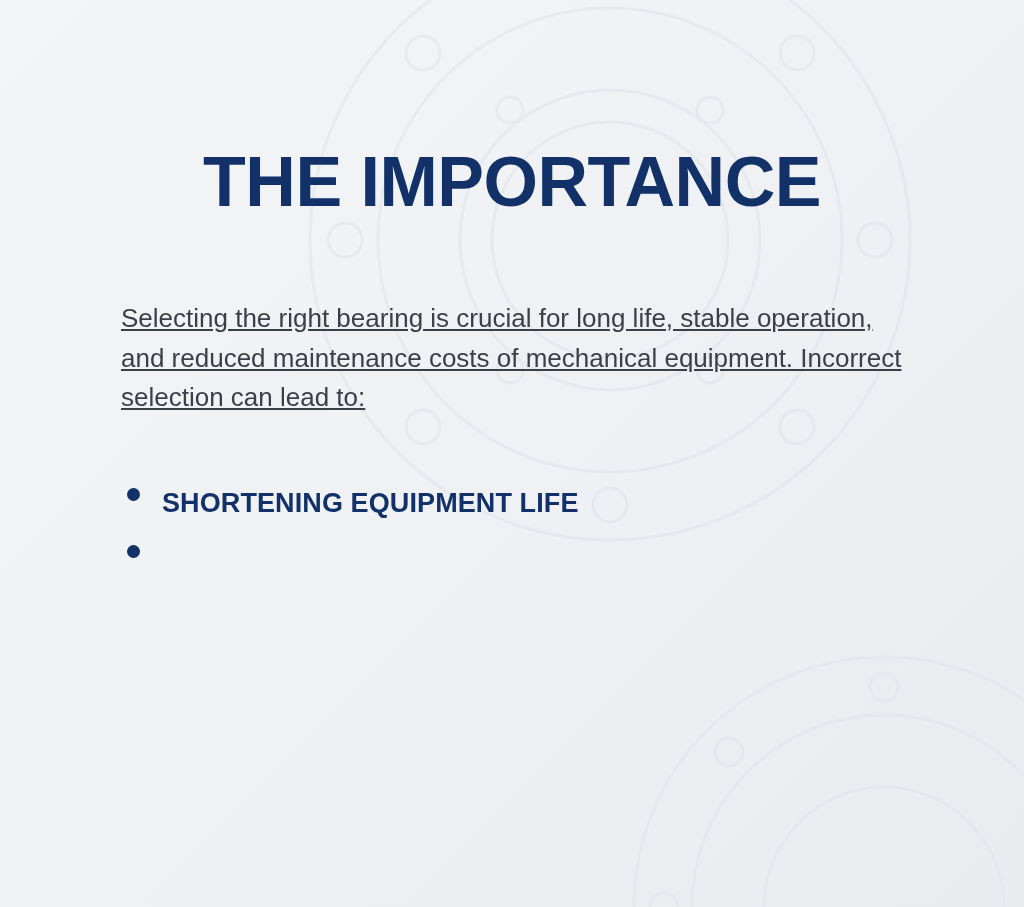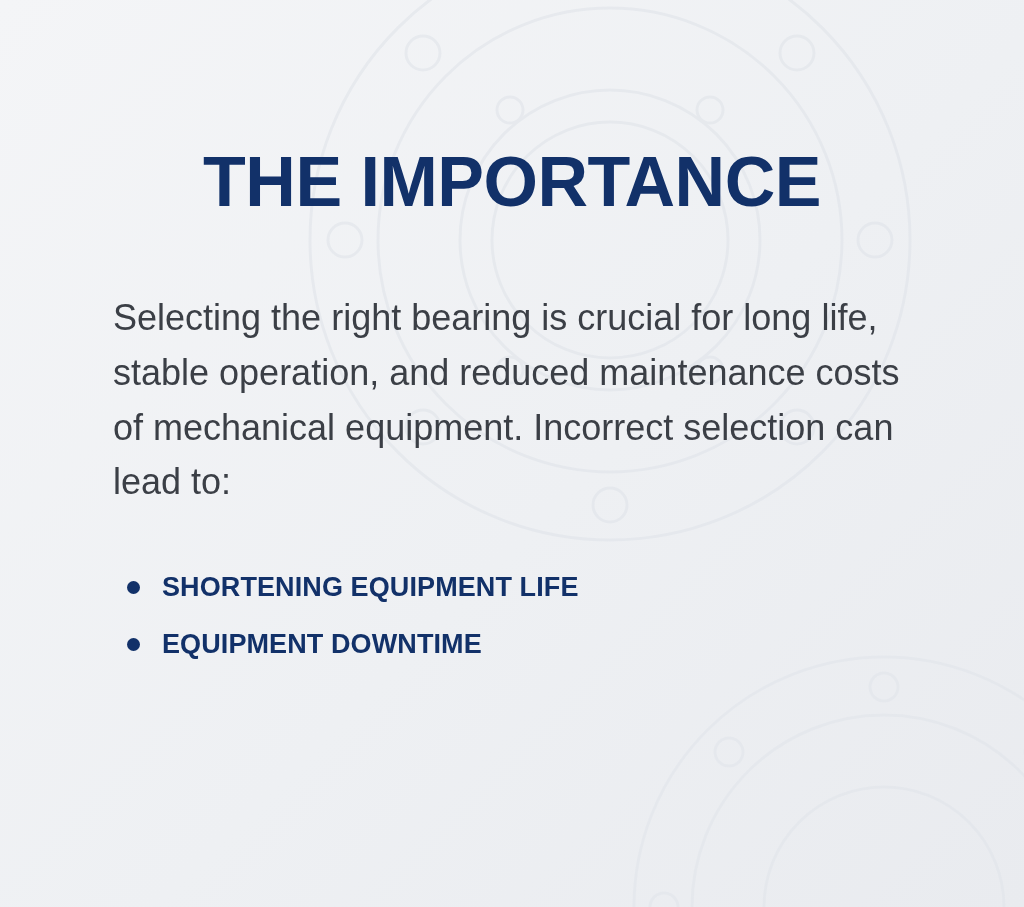--- a/index.html
+++ b/index.html
@@ -57,37 +57,37 @@
     font-weight: 700;
     letter-spacing: -0.5px;
     text-align: center;
     text-transform: uppercase;
   }
   .title .line {
     display: block;
   }
 
   .paragraph {
-    margin: 8px;
+    margin: 16px;
     padding-top: 66px;
     color: #3b3f46;
-    font-size: 36px;
+    font-size: 26px;
     line-height: 1.52;
     font-weight: 400;
     max-width: 810px;
+    text-decoration: underline;
   }
 
   .bullets {
     list-style: none;
     margin: 0;
     padding: 54px 0 0 22px;
   }
   .bullets li {
     display: flex;
-    align-items: center;
     margin-bottom: 26px;
     color: #123169;
     font-size: 27px;
     font-weight: 700;
     letter-spacing: 0.1px;
     text-transform: uppercase;
   }
   .dot {
     width: 13px;
     height: 13px;
@@ -144,18 +144,17 @@
 
     <p class="paragraph">Selecting the right bearing is crucial for long life, stable operation, and reduced maintenance costs of mechanical equipment. Incorrect selection can lead to:</p>
 
     <ul class="bullets">
       <li>
         <span class="dot"></span>
         <span>SHORTENING EQUIPMENT LIFE</span>
       </li>
       <li>
         <span class="dot"></span>
-        <span>EQUIPMENT DOWNTIME</span>
       </li>
     </ul>
 
   </div>
 </div>
 
 </body></html>

